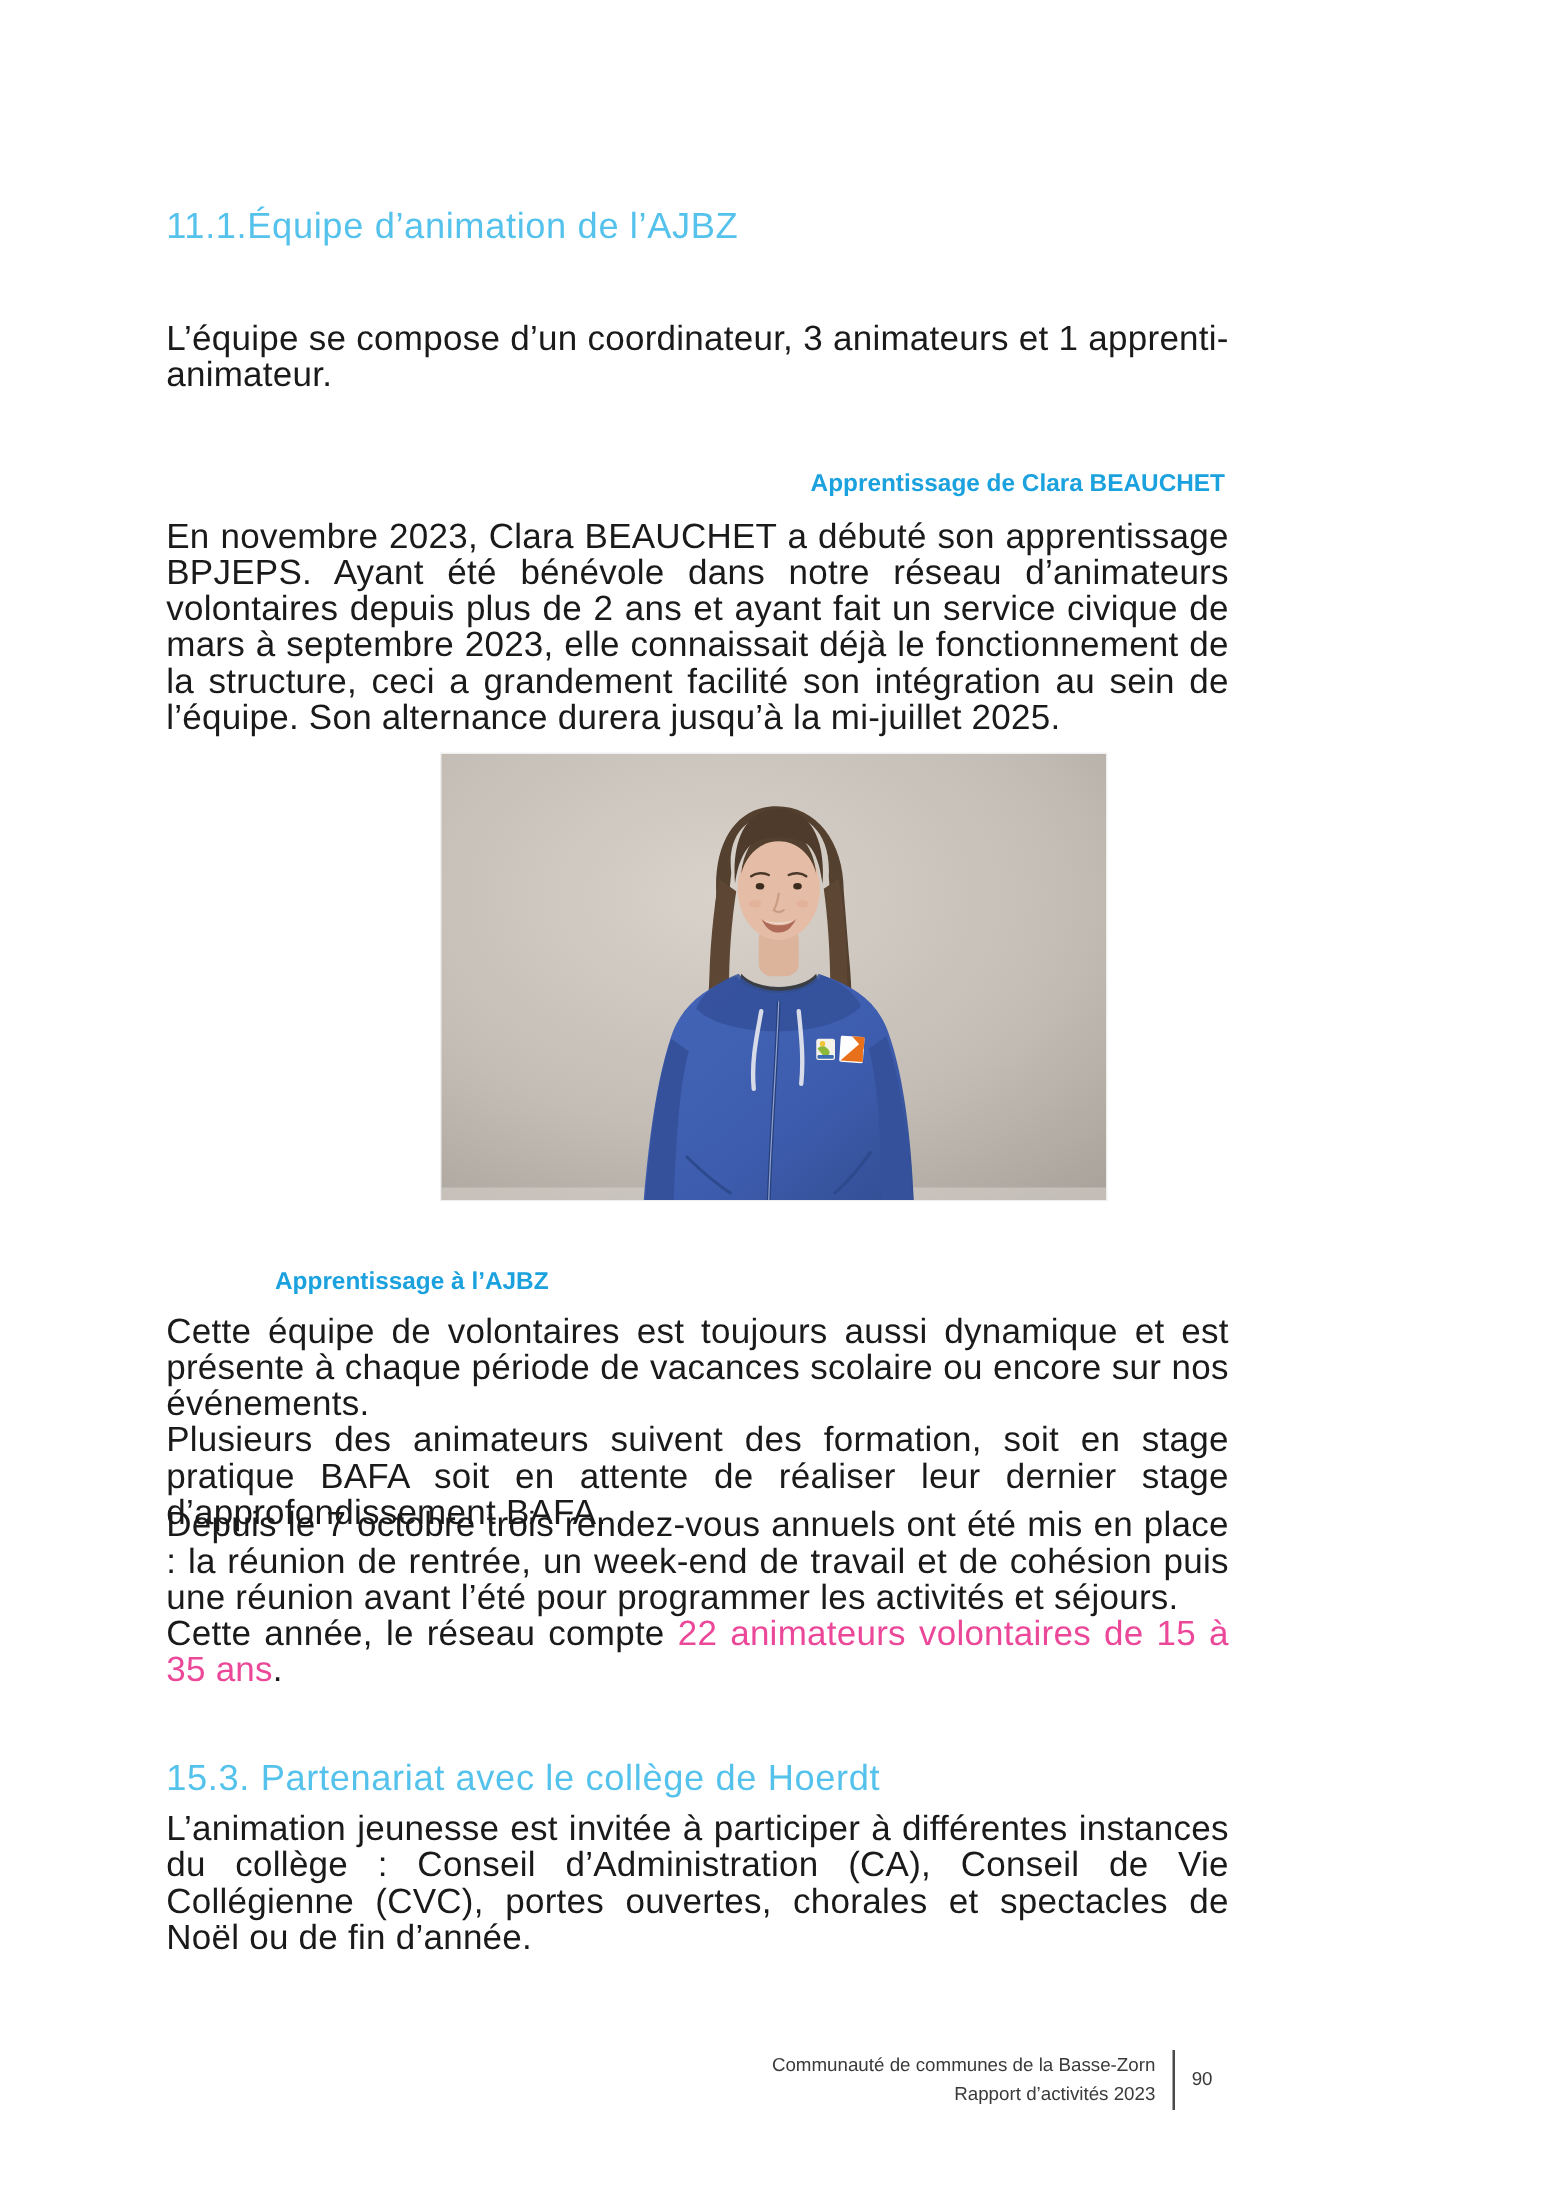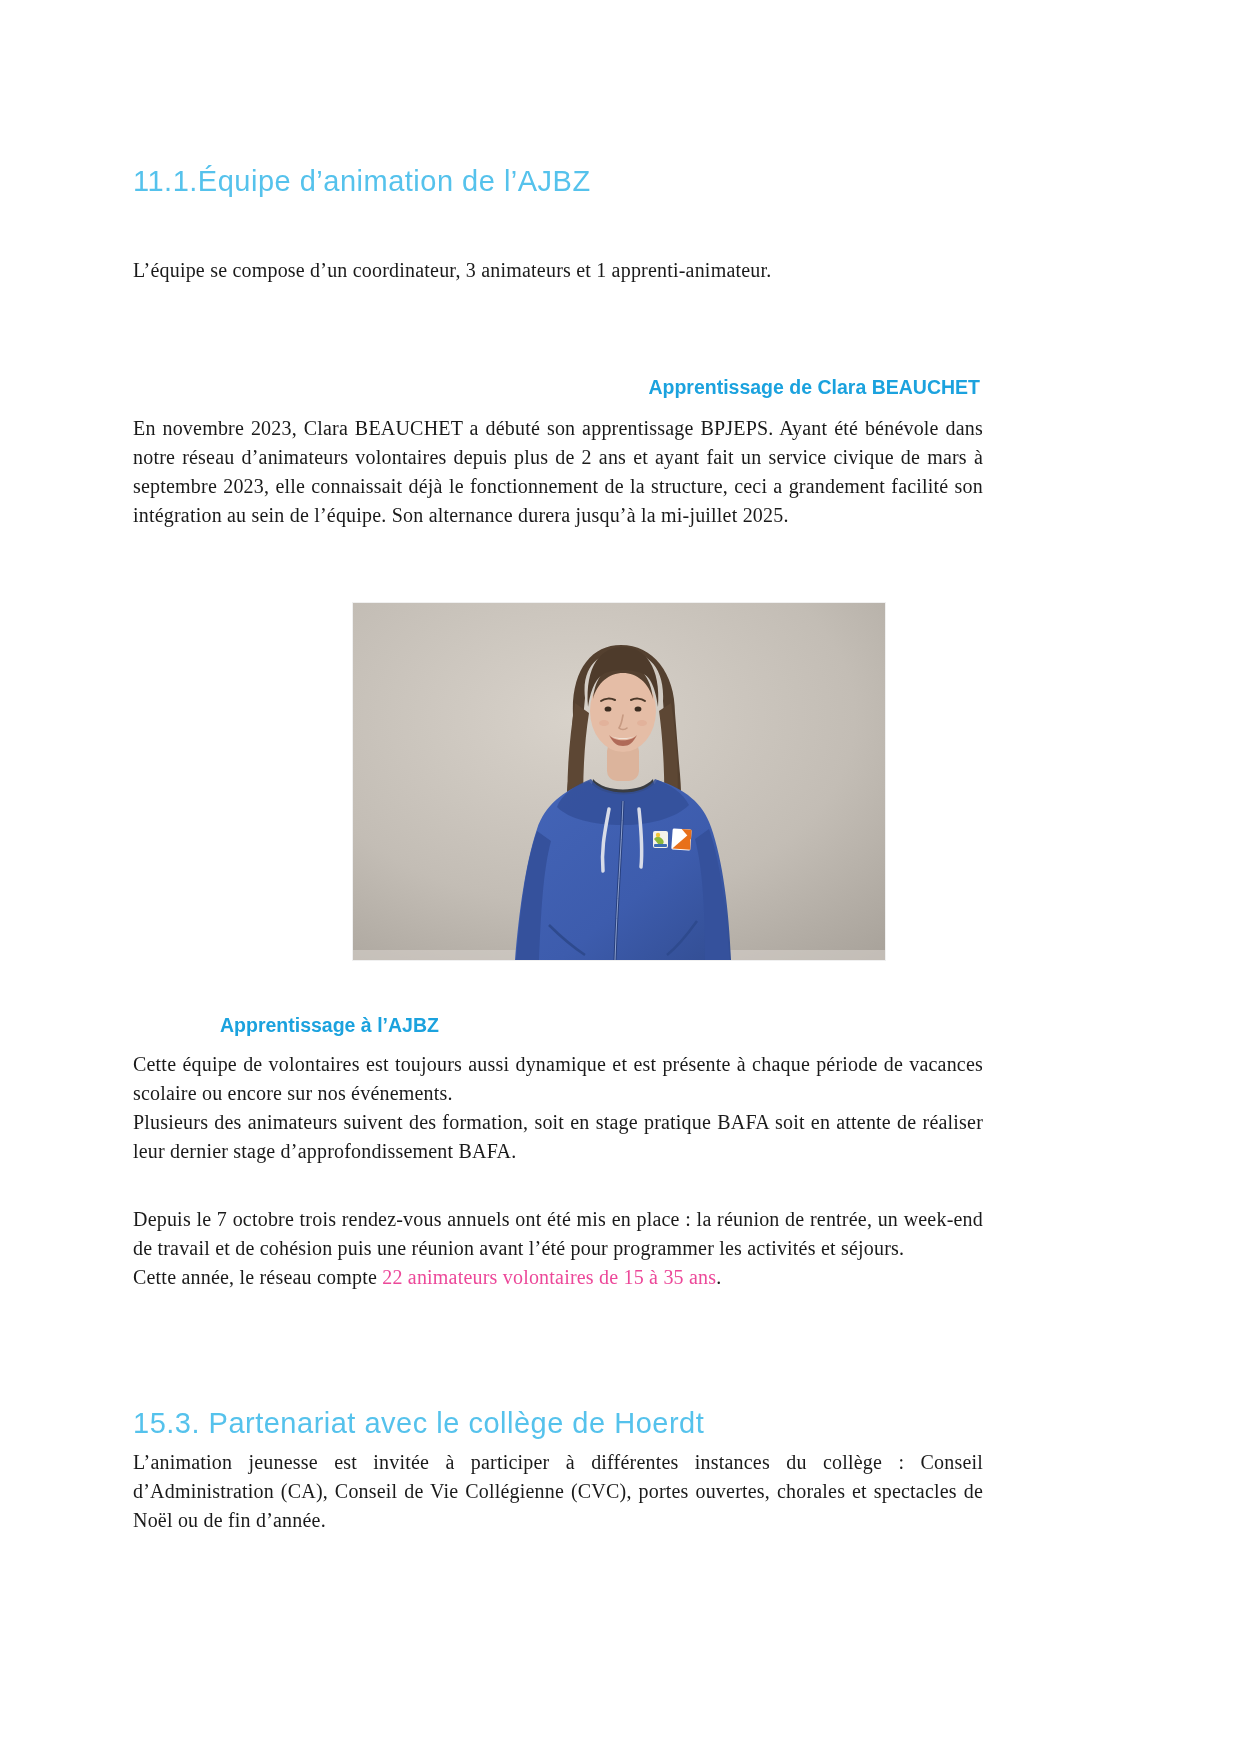--- a/index.html
+++ b/index.html
@@ -30,26 +30,25 @@
     left: 220px;
     width: 760px;
     font-size: 19.5px;
     font-weight: 700;
     color: #1BA2DE;
   }
   .body-para {
     position: absolute;
     left: 133px;
     width: 850px;
-    font-size: 20px;
+    font-size: 28px;
     line-height: 29px;
     letter-spacing: 0.2px;
     text-align: justify;
     color: #1a1a1a;
-    font-family: Liberation Serif, serif;
   }
   .body-para p {
     margin: 0;
     text-align: justify;
   }
   .highlight {
     color: #ec4899;
   }
   .photo-frame {
     position: absolute;
@@ -212,14 +211,22 @@
     <p>Depuis le 7 octobre trois rendez-vous annuels ont été mis en place : la réunion de rentrée, un week-end de travail et de cohésion puis une réunion avant l’été pour programmer les activités et séjours.</p>
     <p><span>Cette année, le réseau compte </span><span class="highlight">22 animateurs volontaires de 15 à 35 ans</span><span>.</span></p>
   </div>
 
   <h1 class="section-heading" style="top:1388px;">15.3. Partenariat avec le collège de Hoerdt</h1>
 
   <div class="body-para" style="top:1448px;">
     <p>L’animation jeunesse est invitée à participer à différentes instances du collège : Conseil d’Administration (CA), Conseil de Vie Collégienne (CVC), portes ouvertes, chorales et spectacles de Noël ou de fin d’année.</p>
   </div>
 
+  <div class="footer">
+    <div class="footer-lines">
+      <div>Communauté de communes de la Basse-Zorn</div>
+      <div>Rapport d’activités 2023</div>
+    </div>
+    <div class="footer-divider"></div>
+    <div class="footer-page-number">90</div>
+  </div>
 
 </div>
 
 </body></html>

